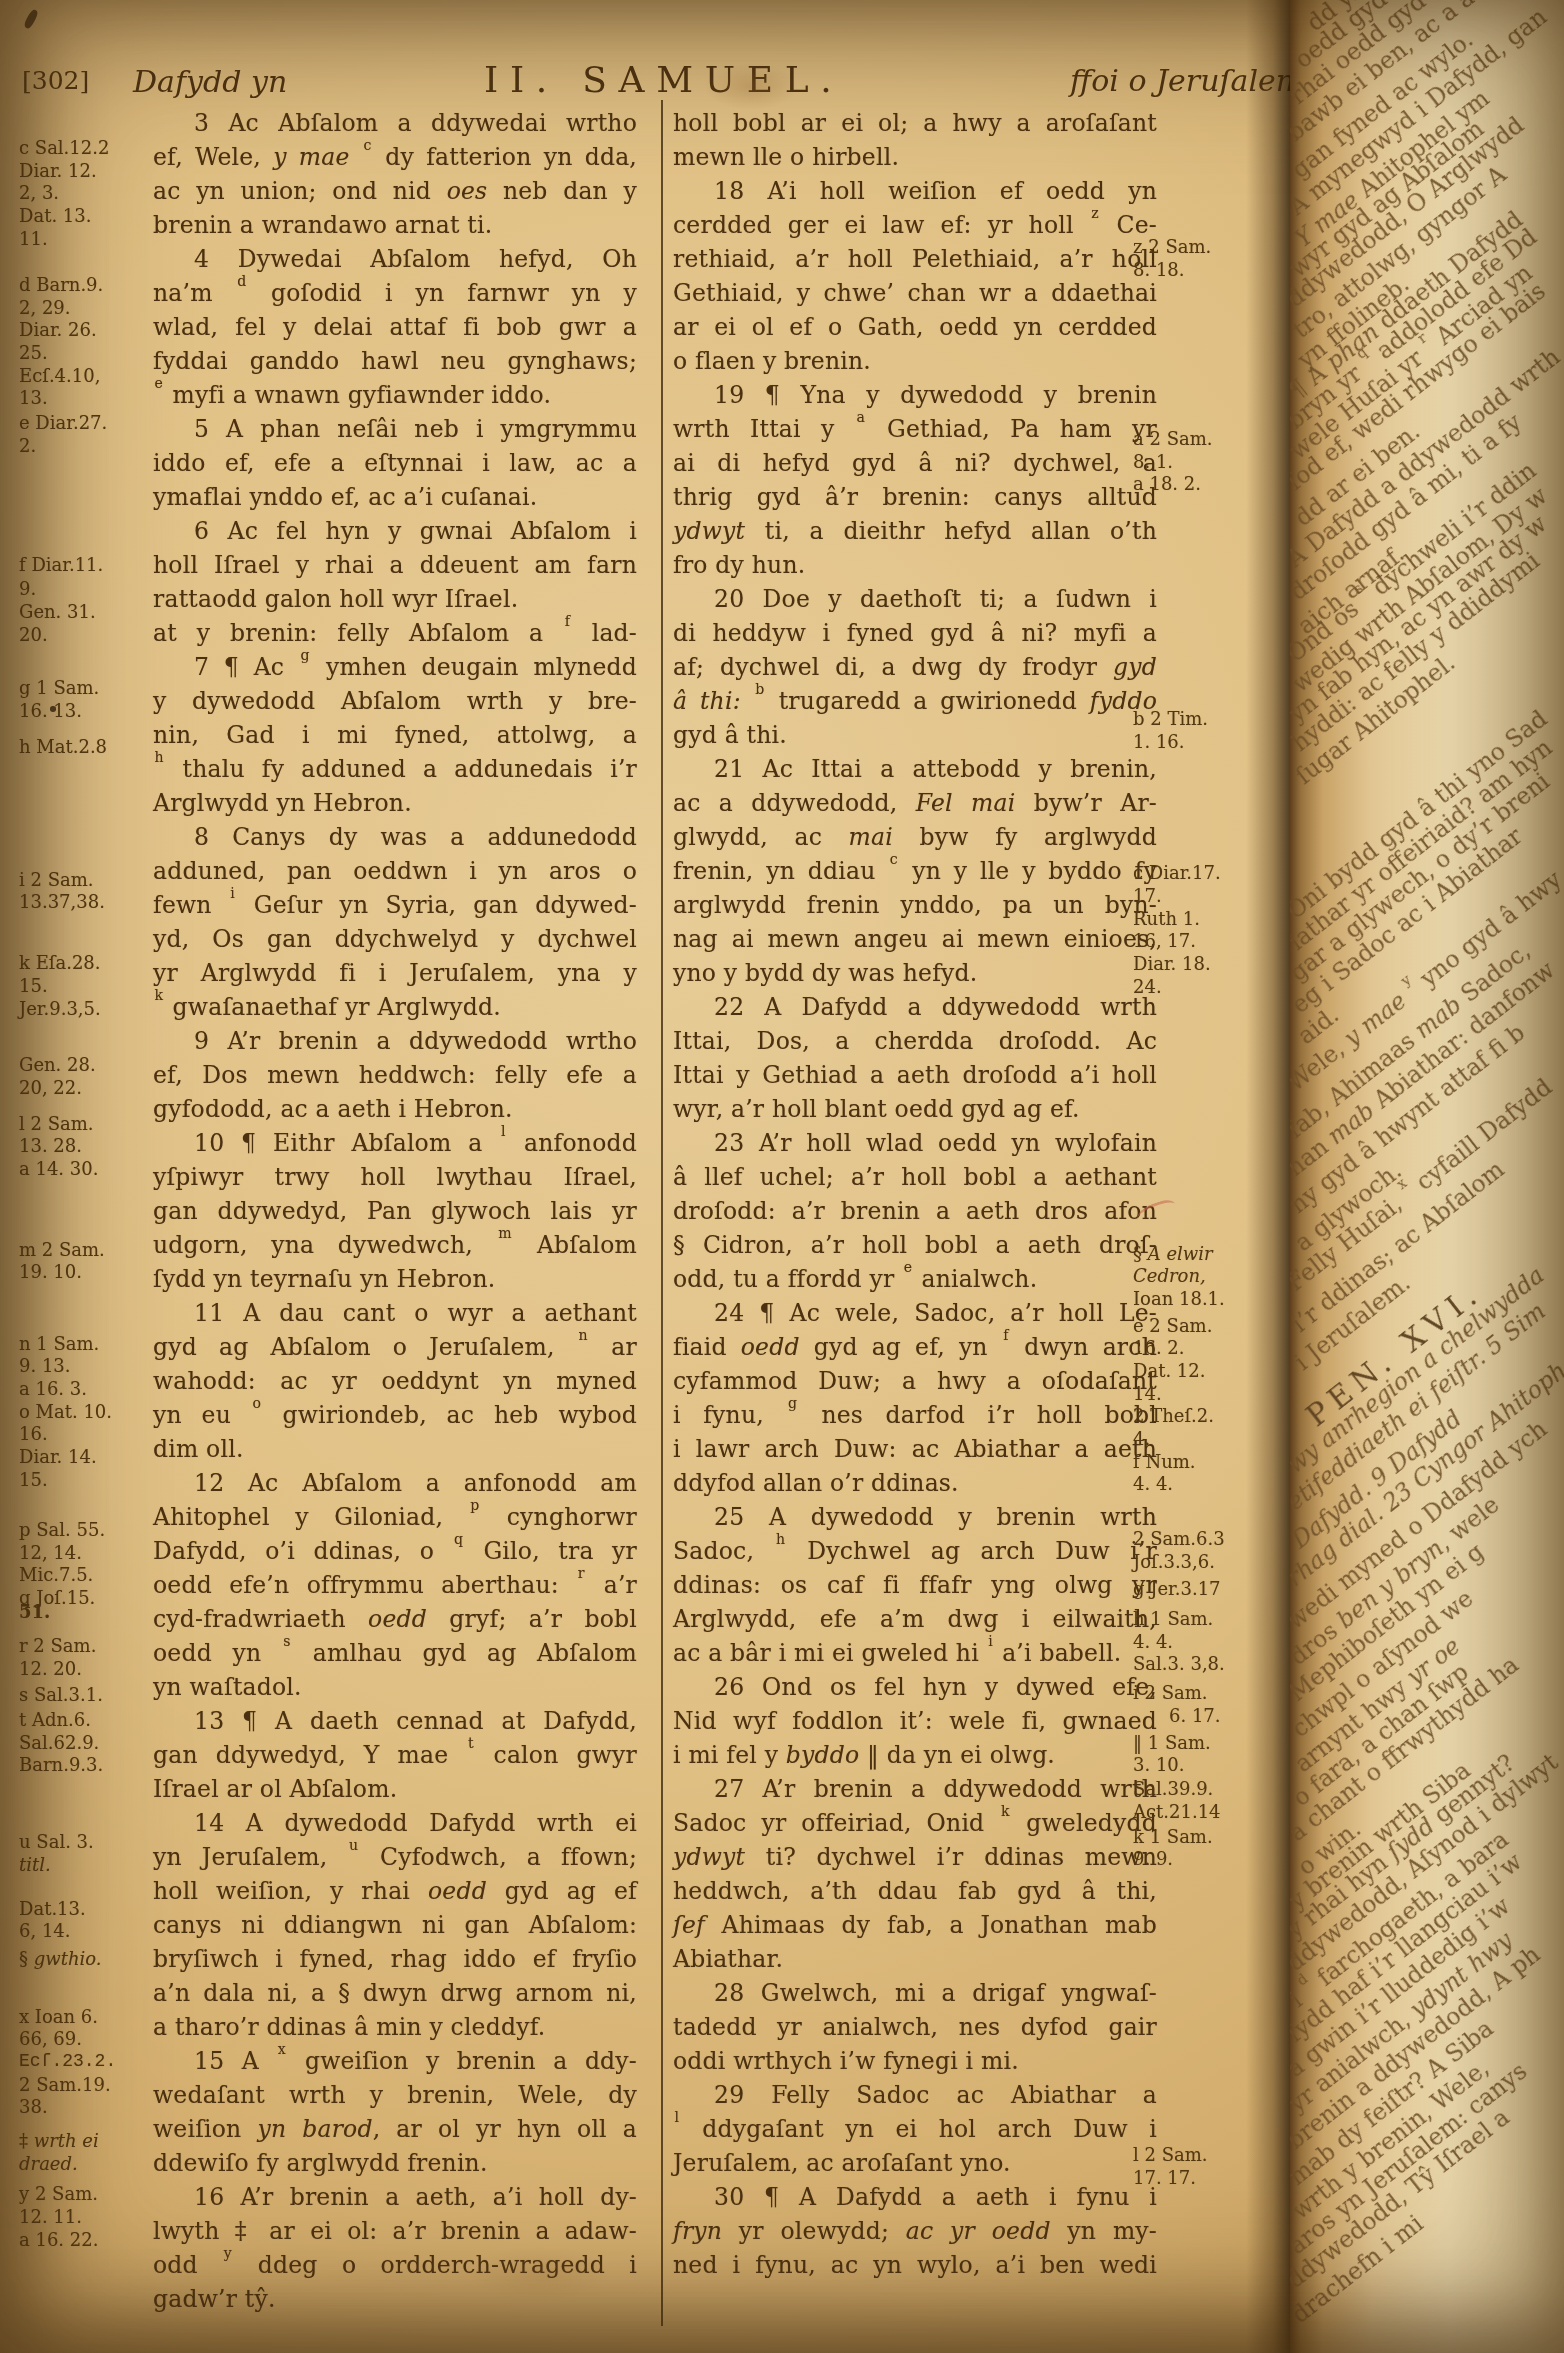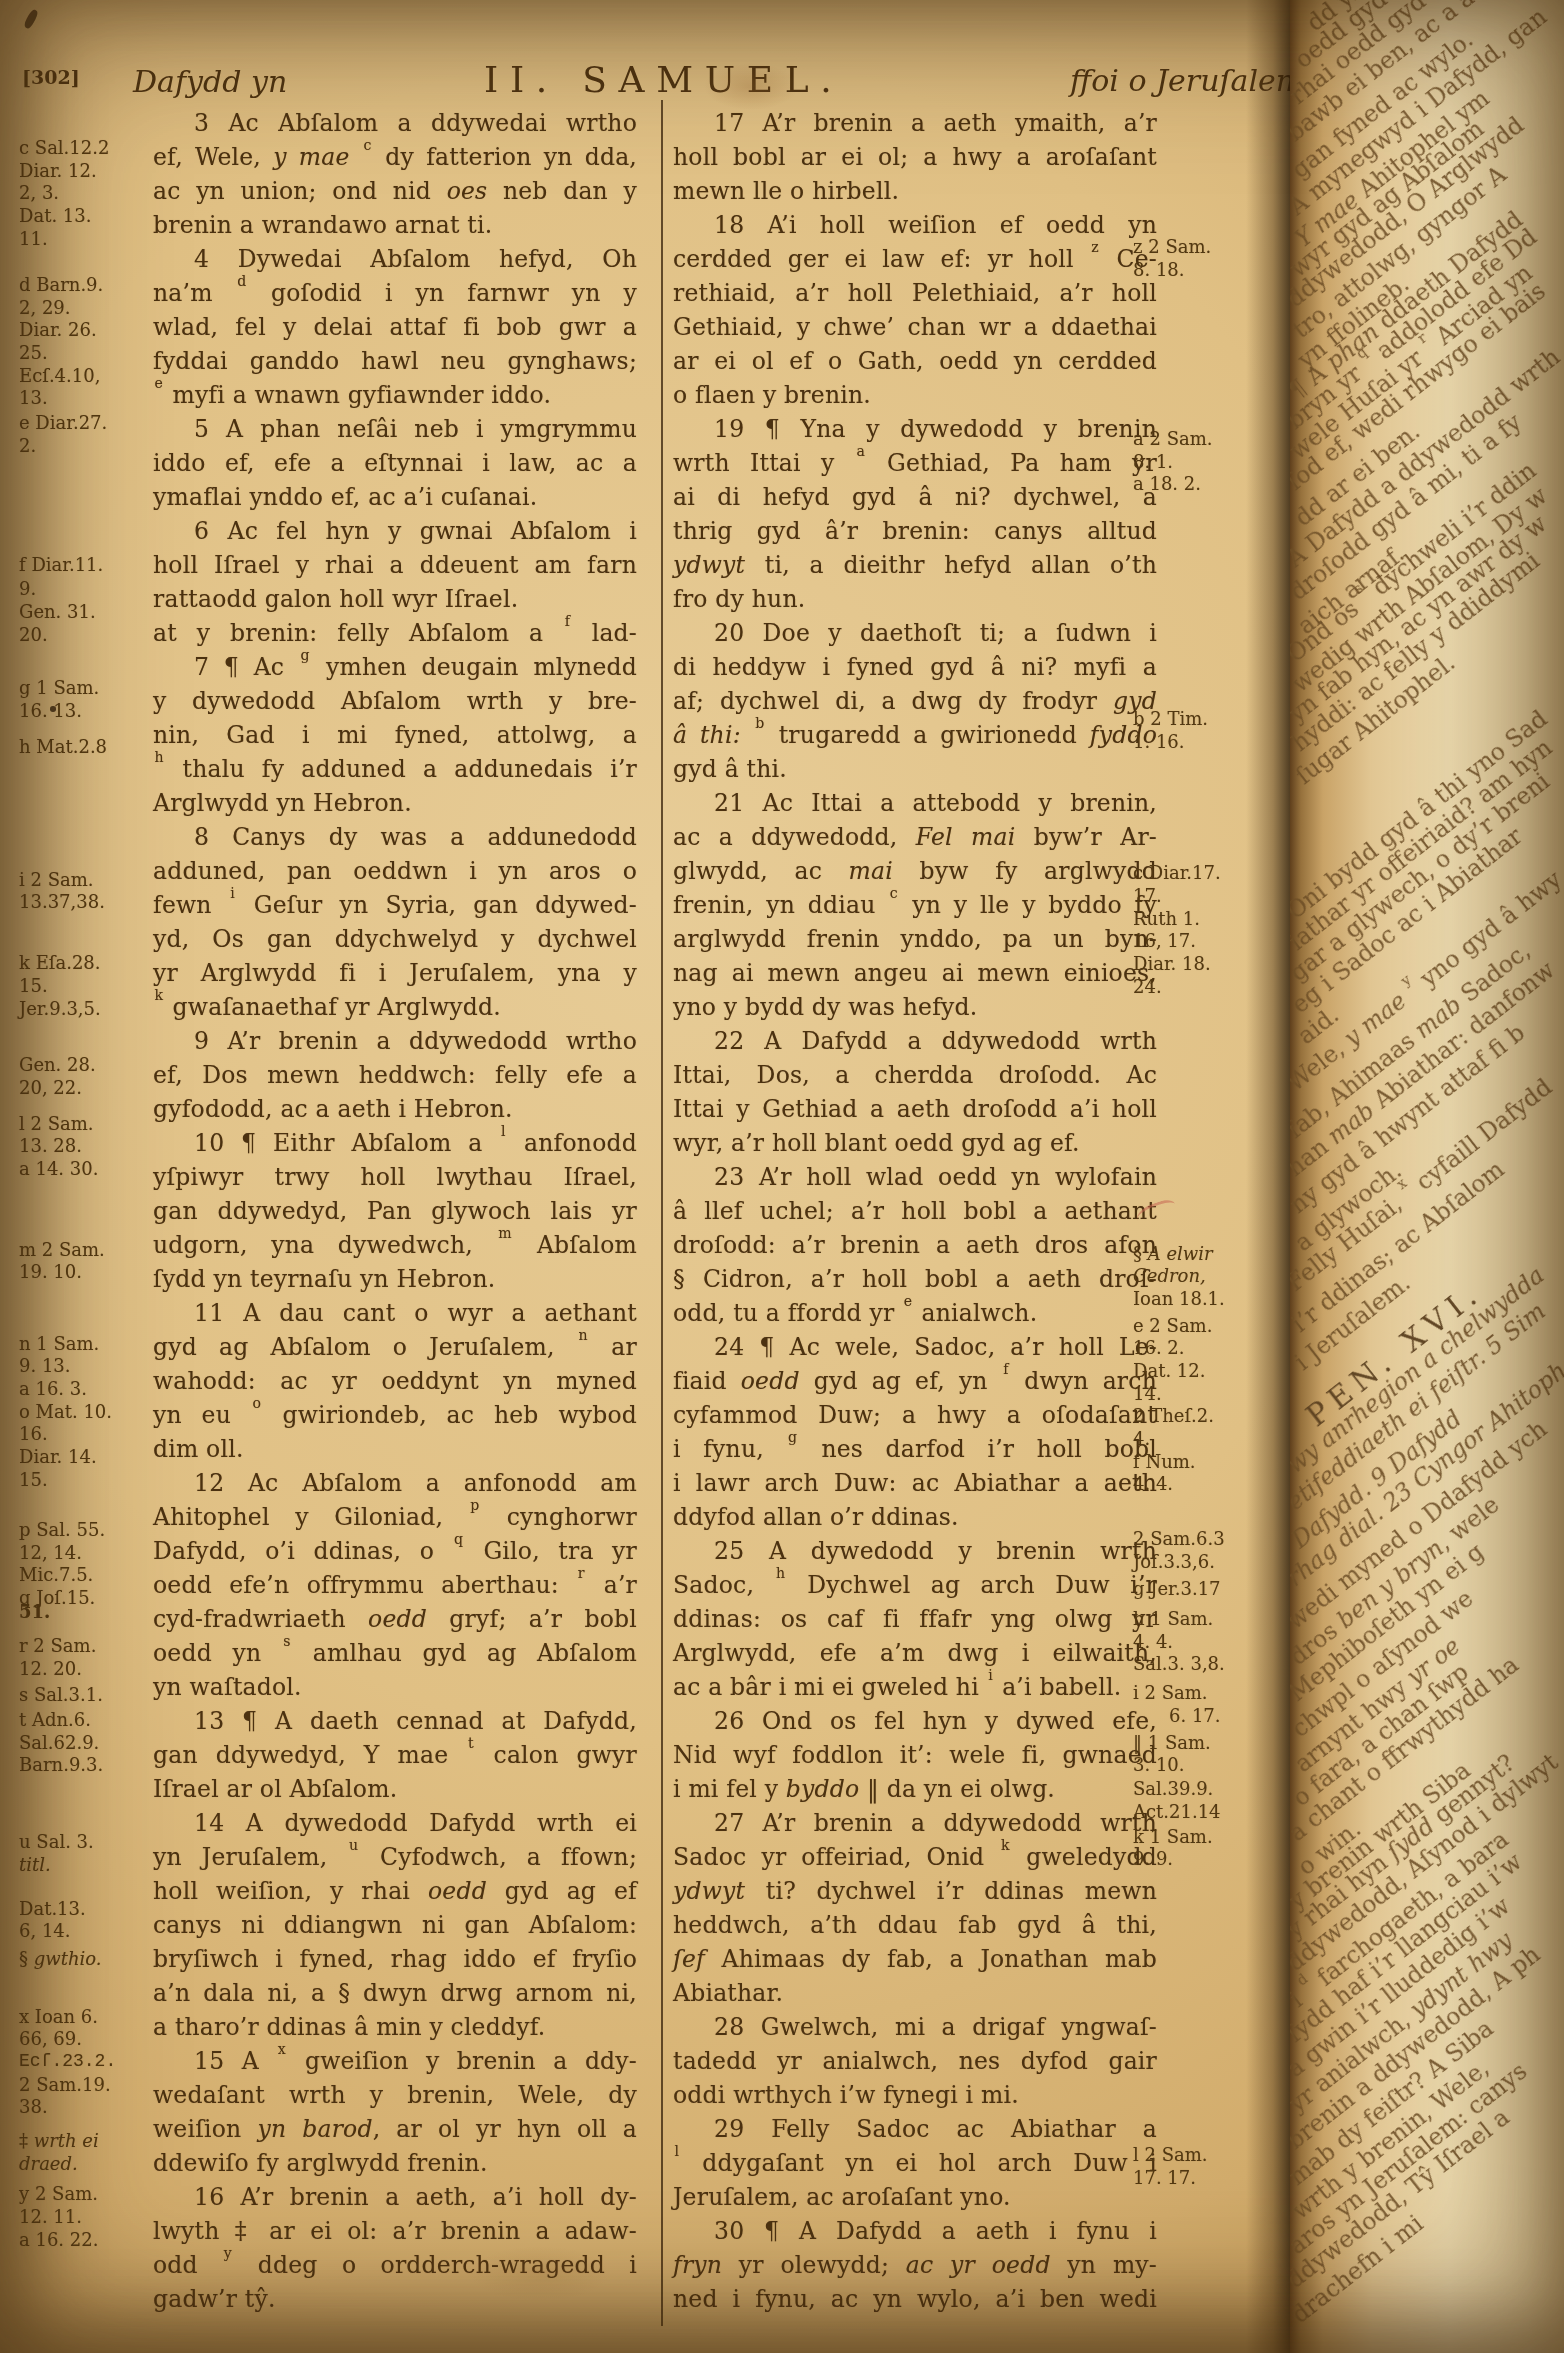--- a/index.html
+++ b/index.html
@@ -3,21 +3,21 @@
 <meta charset="utf-8">
 <style>
   html,body{margin:0;padding:0;background:#241a10;}
   .page{position:relative;width:1565px;height:2354px;overflow:hidden;
     font-family:"DejaVu Serif", serif;color:#4b3110;
     background:
       radial-gradient(120% 90% at 42% 38%, #e7cc97 0%, #e0c084 40%, #d2ac6c 68%, #bb914f 88%, #a87d41 100%);}
   .vignette{position:absolute;inset:0;pointer-events:none;
     box-shadow:inset 0 0 133px 35px rgba(77,51,20,.55), inset 0 -27px 70px rgba(56,35,10,.4), inset 31px 0 70px rgba(70,45,15,.35);}
   .hdr{position:absolute;white-space:nowrap;}
-  .pagenum{left:22px;top:66px;font-size:19px;font-weight:bold;}
+  .pagenum{left:22px;top:66px;font-size:25px;}
   .runleft{left:133px;top:64px;font-size:30px;font-style:italic;}
   .title{left:484px;top:59px;font-size:36px;letter-spacing:11.7px;}
   .runright{left:1070px;top:63px;font-size:30px;font-style:italic;}
   .divider{position:absolute;left:661px;top:100px;width:2.3px;height:2226px;background:rgba(60,38,13,.78);}
   .col{position:absolute;top:106px;width:484px;font-size:23.5px;line-height:34px;}
   #col-left{left:153px;}
   #col-right{left:673px;}
   .line{height:34px;text-align:justify;text-align-last:justify;white-space:nowrap;letter-spacing:0.2px;
     text-shadow:0 0 0.8px rgba(80,50,18,.35);}
   .line.end{text-align-last:left;}
@@ -182,21 +182,20 @@
       <div class="line ind">15 A <sup>x</sup> gweiſion y brenin a ddy-</div>
       <div class="line">wedaſant wrth y brenin, Wele, dy</div>
       <div class="line">weiſion <i>yn barod</i>, ar ol yr hyn oll a</div>
       <div class="line end">ddewiſo fy arglwydd frenin.</div>
       <div class="line ind">16 A’r brenin a aeth, a’i holl dy-</div>
       <div class="line">lwyth ‡ ar ei ol: a’r brenin a adaw-</div>
       <div class="line">odd <sup>y</sup> ddeg o ordderch-wragedd i</div>
       <div class="line end">gadw’r tŷ.</div>
     </div>
   <div class="col" id="col-right">
-      <div class="line ind">17 A’r brenin a aeth ymaith, a’r</div>
       <div class="line">holl bobl ar ei ol; a hwy a aroſaſant</div>
       <div class="line end">mewn lle o hirbell.</div>
       <div class="line ind">18 A’i holl weiſion ef oedd yn</div>
       <div class="line">cerdded ger ei law ef: yr holl <sup>z</sup> Ce-</div>
       <div class="line">rethiaid, a’r holl Pelethiaid, a’r holl</div>
       <div class="line">Gethiaid, y chwe’ chan wr a ddaethai</div>
       <div class="line">ar ei ol ef o Gath, oedd yn cerdded</div>
       <div class="line end">o flaen y brenin.</div>
       <div class="line ind">19 ¶ Yna y dywedodd y brenin</div>
       <div class="line">wrth Ittai y <sup>a</sup> Gethiad, Pa ham yr</div>

